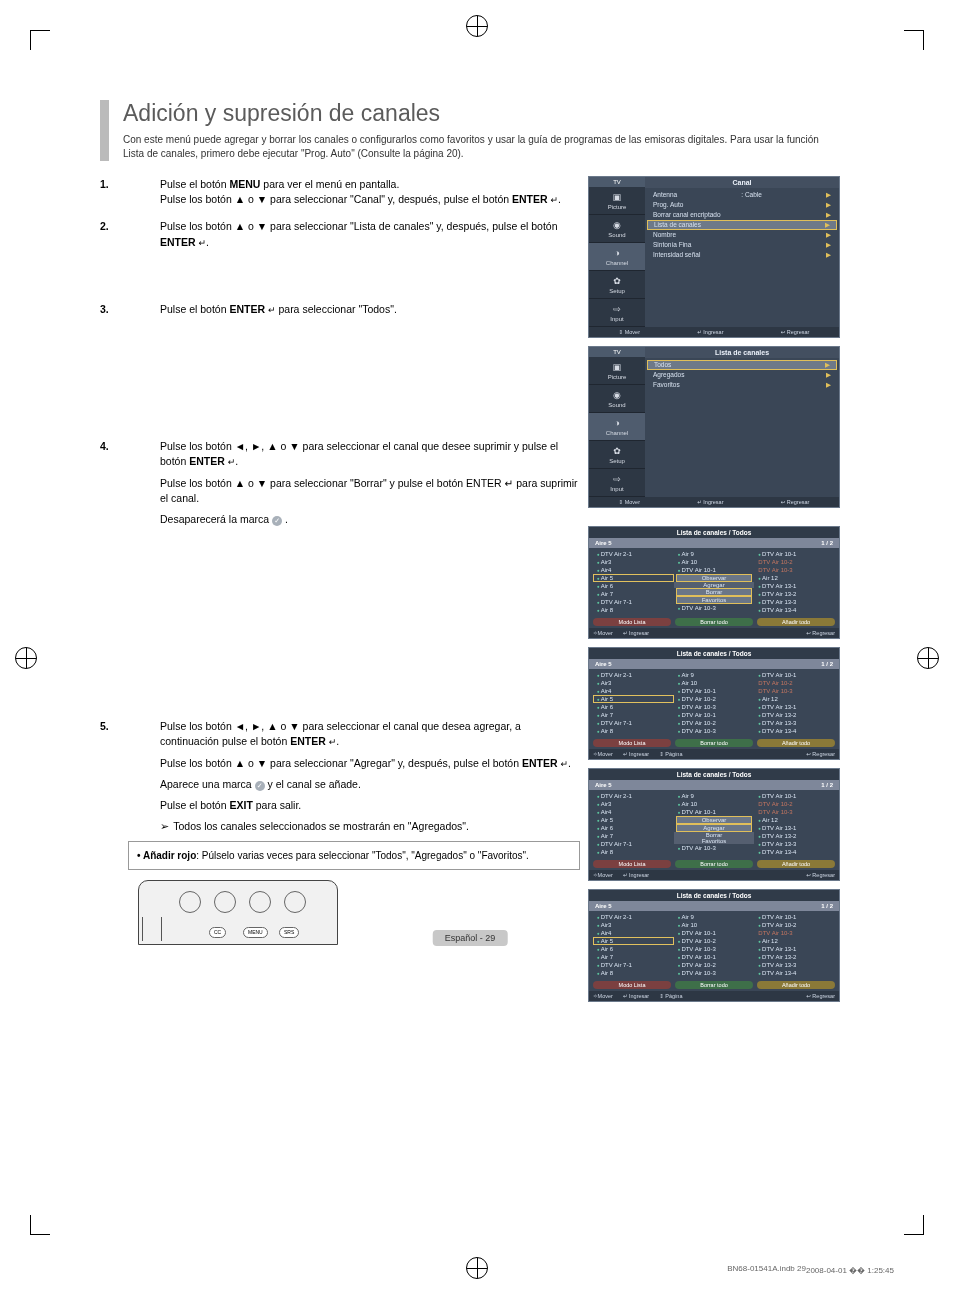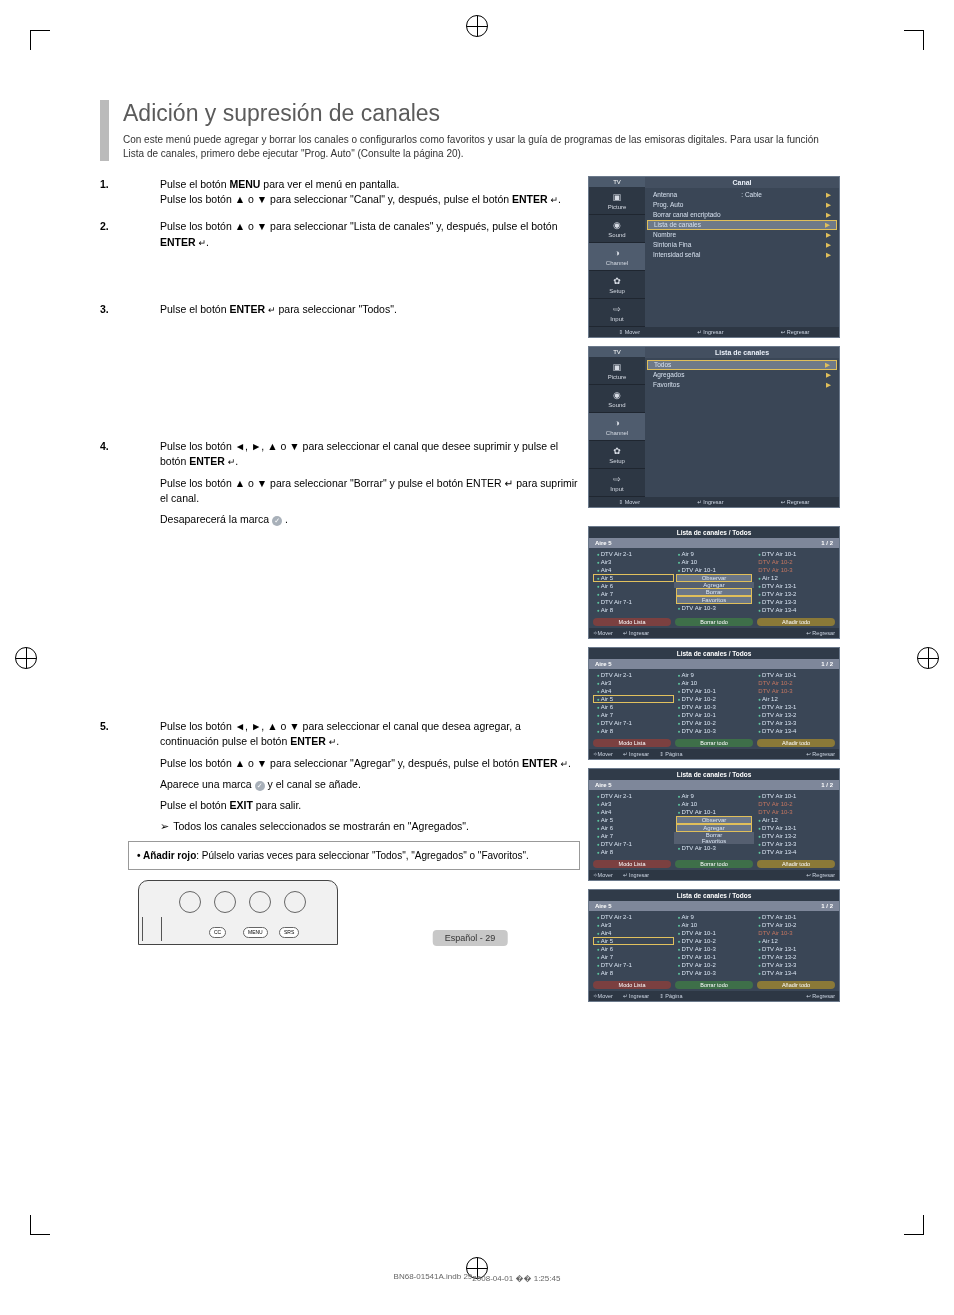--- a/index.html
+++ b/index.html
@@ -287,25 +287,25 @@
     left: 50%;
     transform: translateX(-50%);
     background: #c8c8c8;
     color: #333;
     font-size: 9px;
     padding: 3px 12px;
     border-radius: 4px;
   }
   .doc-meta {
     position: absolute;
-    bottom: 32px;
+    bottom: 40px;
     left: 60px;
     right: 60px;
     display: flex;
-    justify-content: center;
+    justify-content: flex-end;
     font-size: 8px;
     color: #666;
   }
 
   .enter-icon {
     font-size: 9px;
   }
   .check-icon {
     display: inline-block;
     width: 10px; height: 10px;

